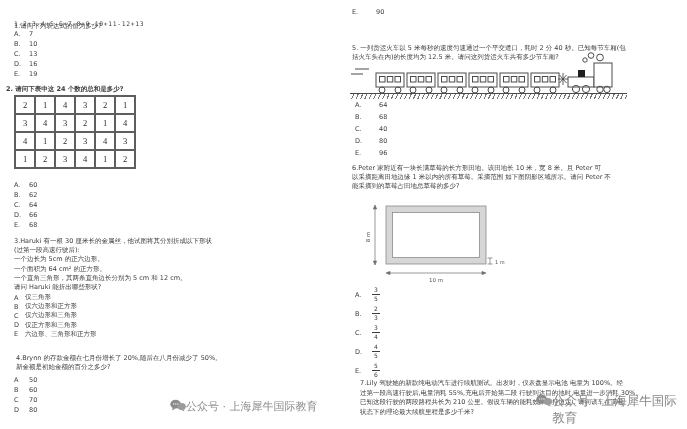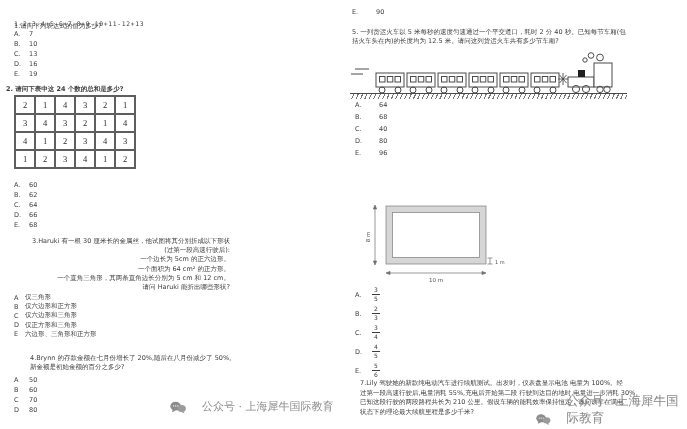--- a/index.html
+++ b/index.html
@@ -26,21 +26,21 @@
   }
   .track{
     border-top:1px solid #4a4a4a;
     background:repeating-linear-gradient(115deg, transparent 0 3px, #777 3px 4px);
   }
   .fopt{display:flex; align-items:center; height:19px;}
   .fopt .lbl{width:17px;}
   .frac{display:inline-block; text-align:center; line-height:1; font-size:6px;}
   .frac .num{display:block; border-bottom:0.8px solid #3d3d3d; padding:0 2px 1px 2px;}
   .frac .den{display:block; padding-top:1px;}
-  .wm{display:flex; align-items:flex-end; gap:16px; color:#8c8c8c; font-weight:500;}
+  .wm{display:flex; align-items:flex-start; gap:0; color:#8c8c8c; font-weight:500;}
   .wm-center{font-size:11px;}
   .wm-right{font-size:12.5px; color:rgba(125,125,125,0.92);}
   svg text{font-family:"DejaVu Sans","Liberation Sans",sans-serif;}
 </style>
 </head>
 <body>
 
 <div class="page">
 
   <div class="abs" style="left:14px; top:22px;">1.请问下列表达式的值为多少?</div>
@@ -114,21 +114,21 @@
     <div class="opt">
         <span class="lbl">D.</span>
         <span>66</span>
       </div>
     <div class="opt">
         <span class="lbl">E.</span>
         <span>68</span>
       </div>
   </div>
 
-  <div class="abs" style="left:32px; top:237px;text-align:right;">
+  <div class="abs" style="left:14px; top:237px;">
     <div class="qline">3.Haruki 有一根 30 厘米长的金属丝，他试图将其分别折成以下形状</div>
     <div class="qline">(过第一段高速行驶后):</div>
     <div class="qline">一个边长为 5cm 的正六边形。</div>
     <div class="qline">一个面积为 64 cm² 的正方形。</div>
     <div class="qline">一个直角三角形，其两条直角边长分别为 5 cm 和 12 cm。</div>
     <div class="qline">请问 Haruki 能折出哪些形状?</div>
   </div>
 
   <div class="abs optlist tight" style="left:14px; top:293px;">
     <div class="opt">
@@ -146,21 +146,21 @@
     <div class="opt">
         <span class="lbl">D</span>
         <span>仅正方形和三角形</span>
       </div>
     <div class="opt">
         <span class="lbl">E</span>
         <span>六边形、三角形和正方形</span>
       </div>
   </div>
 
-  <div class="abs" style="left:30px; top:354px;">
+  <div class="abs" style="left:16px; top:354px;">
     <div class="qline">4.Brynn 的存款金额在七月份增长了 20%,随后在八月份减少了 50%。</div>
     <div class="qline">新金额是初始金额的百分之多少?</div>
   </div>
 
   <div class="abs optlist" style="left:14px; top:375px;">
     <div class="opt">
         <span class="lbl">A</span>
         <span>50</span>
       </div>
     <div class="opt">
@@ -177,21 +177,21 @@
       </div>
   </div>
 
   <div class="abs optlist wide" style="left:352px; top:7px;">
     <div class="opt">
         <span class="lbl">E.</span>
         <span>90</span>
       </div>
   </div>
 
-  <div class="abs" style="left:352px; top:28px;">
+  <div class="abs" style="left:352px; top:44px;">
     <div class="qline">5. 一列货运火车以 5 米每秒的速度匀速通过一个平交道口，耗时 2 分 40 秒。已知每节车厢(包</div>
     <div class="qline">括火车头在内)的长度均为 12.5 米。请问这列货运火车共有多少节车厢?</div>
   </div>
 
   <svg class="abs" style="left:350px; top:52px;" width="277" height="42" viewBox="0 0 277 42">
     <g stroke="#4a4a4a" fill="none" stroke-width="1">
       <line x1="5" y1="17" x2="19" y2="17"></line>
       <line x1="1" y1="22" x2="13" y2="22"></line>
 
       <g>
@@ -284,20 +284,25 @@
     <div class="opt" style="height:12px">
         <span class="lbl">D.</span>
         <span>80</span>
       </div>
     <div class="opt" style="height:12px">
         <span class="lbl">E.</span>
         <span>96</span>
       </div>
   </div>
 
+  <div class="abs" style="left:352px; top:164px;">
+    <div class="qline">6.Peter 家附近有一块长满草莓的长方形田地。该田地长 10 米，宽  8 米。且 Peter 可</div>
+    <div class="qline">以采摘距离田地边缘 1 米以内的所有草莓。采摘范围 如下图阴影区域所示。请问 Peter 不</div>
+    <div class="qline">能采摘到的草莓占田地总草莓的多少?</div>
+  </div>
 
   <svg class="abs" style="left:358px; top:200px;" width="160" height="86" viewBox="0 0 160 86">
     <rect x="28" y="6" width="100" height="58" fill="#d6d6d6" stroke="#8a8a8a" stroke-width="0.8"></rect>
     <rect x="34.5" y="12.5" width="87" height="45" fill="#ffffff" stroke="#8a8a8a" stroke-width="0.8"></rect>
     <g stroke="#6f6f6f" stroke-width="0.7" fill="#6f6f6f">
       <line x1="17" y1="7" x2="17" y2="63"></line>
       <polygon points="17,5 15.4,9 18.6,9"></polygon>
       <polygon points="17,65 15.4,61 18.6,61"></polygon>
       <line x1="29" y1="73" x2="127" y2="73"></line>
       <polygon points="28,73 32,71.4 32,74.6"></polygon>

